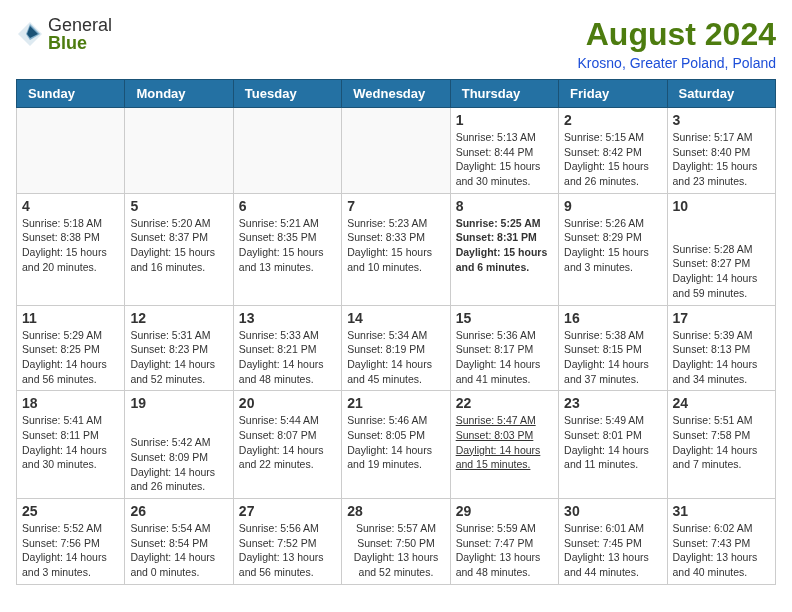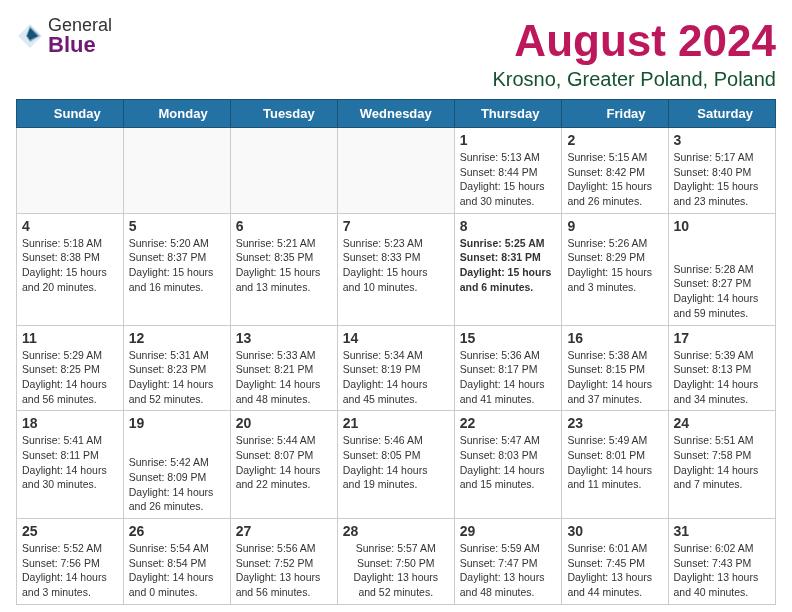--- a/index.html
+++ b/index.html
@@ -24,52 +24,52 @@
       display: flex;
       flex-direction: column;
       line-height: 1;
     }
     .logo-general {
       font-size: 18px;
       font-weight: normal;
       color: #333;
     }
     .logo-blue {
-      font-size: 22px;
+      font-size: 18px;
       font-weight: bold;
-      color: #701a75;
+      color: #4d7c0f;
     }
     .logo-icon {
       width: 28px;
       height: 28px;
       margin-right: 4px;
     }
     .title-section {
       text-align: right;
     }
     .month-year {
-      font-size: 44px;
+      font-size: 32px;
       font-weight: bold;
-      color: #be185d;
+      color: #4d7c0f;
     }
     .location {
-      font-size: 20px;
-      color: #14532d;
+      font-size: 14px;
+      color: #1d4ed8;
       margin-top: 2px;
     }
     .calendar {
       width: 100%;
       border-collapse: collapse;
       margin-top: 8px;
     }
     .calendar th {
       background-color: #2471a3;
       color: #fff;
-      text-align: right;
-      padding: 6px 22px;
+      text-align: left;
+      padding: 6px 11px;
       font-size: 13px;
       border: 1px solid #1a5276;
     }
     .calendar td {
       vertical-align: top;
       padding: 4px 5px;
       font-size: 10.5px;
       border: 1px solid #ccc;
       background: #fff;
       width: 108px;
@@ -280,21 +280,21 @@
         </td>
         <td>
           <div class="day-number">21</div>
           <div class="day-info" style="white-space: pre-line;">Sunrise: 5:46 AM
 Sunset: 8:05 PM
 Daylight: 14 hours
 and 19 minutes.</div>
         </td>
         <td>
           <div class="day-number">22</div>
-          <div class="day-info" style="white-space: pre-line;">Sunrise: 5:47 AM
+          <div class="day-info" style="white-space: pre-line; text-decoration: underline;">Sunrise: 5:47 AM
 Sunset: 8:03 PM
 Daylight: 14 hours
 and 15 minutes.</div>
         </td>
         <td>
           <div class="day-number">23</div>
           <div class="day-info" style="white-space: pre-line;">Sunrise: 5:49 AM
 Sunset: 8:01 PM
 Daylight: 14 hours
 and 11 minutes.</div>

